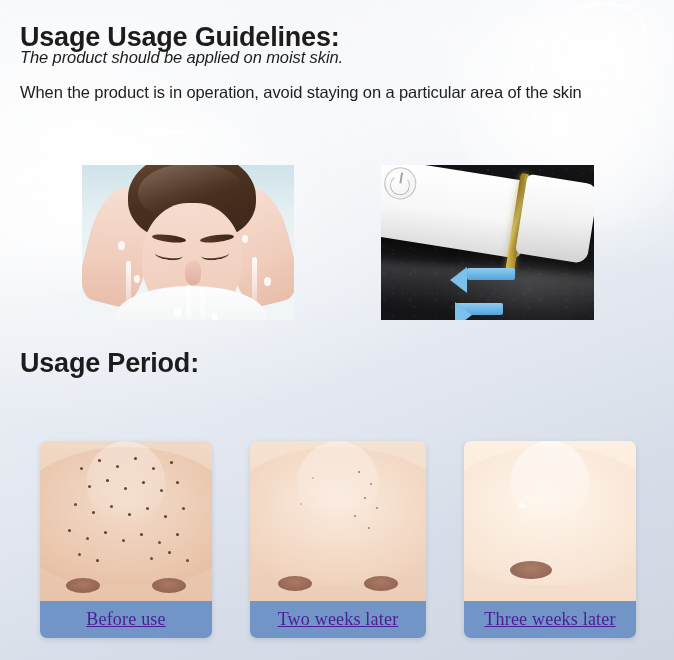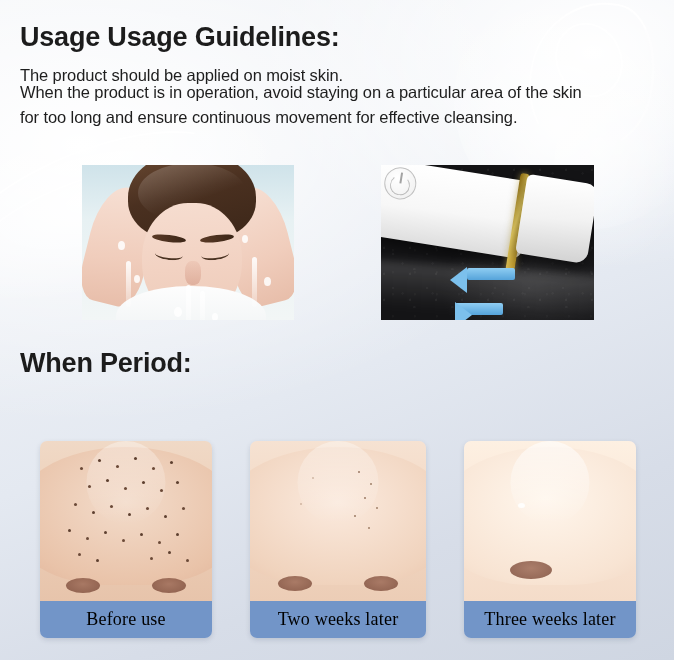--- a/index.html
+++ b/index.html
@@ -113,22 +113,22 @@
   .arrow .tipL,.arrow .tipR{position:absolute;width:0;height:0;border-top:13px solid transparent;
      border-bottom:13px solid transparent;}
   .arrow .tipL{border-right:17px solid #7cc0ec;left:-17px;top:-7px;}
   .arrow .tipR{border-left:17px solid #7cc0ec;right:-17px;top:-7px;}
 
   
   .card{position:absolute;border-radius:7px;overflow:hidden;
         box-shadow:0 2px 5px rgba(80,95,120,.20);}
   .card .img{position:absolute;left:0;right:0;top:0;overflow:hidden;}
   .cap{position:absolute;left:0;right:0;bottom:0;height:37px;
-       background:#7295c8;color:#000000;display:flex;align-items:center;justify-content:center;
-       font-family:"Liberation Serif","DejaVu Serif",serif;font-size:18px;letter-spacing:.2px;}
+       background:#7295c8;color:#4c1d95;display:flex;align-items:center;justify-content:center;
+       font-family:"Liberation Serif","DejaVu Serif",serif;font-size:18px;letter-spacing:.2px;text-decoration:underline;}
   
   .skin{position:absolute;inset:0;}
   .nose-shape{position:absolute;left:50%;transform:translateX(-50%);
       width:132%;height:86%;top:4%;border-radius:50% 50% 42% 42%;}
   .nostril{position:absolute;width:34px;height:15px;border-radius:50%;
       background:radial-gradient(ellipse at 50% 40%,#9d6b57,#7b4b3a);opacity:.85;}
   .bridge{position:absolute;left:50%;transform:translateX(-50%);width:46%;height:52%;top:0;
       border-radius:50%;background:linear-gradient(180deg,rgba(255,255,255,.35),rgba(255,255,255,0));}
   .pores{position:absolute;inset:0;}
   .pore{position:absolute;border-radius:50%;}
@@ -140,23 +140,22 @@
 
   <div class="swirl sw1"></div>
   <div class="swirl sw2"></div>
   <div class="swirl sw3"></div>
   <div class="swirl sw4"></div>
   <div class="swirl sw5"></div>
   <div class="swirl sw6"></div>
   <div class="swirl sw7"></div>
 
   <div class="h1" style="left:20px;top:22px;">Usage Usage Guidelines:</div>
-  <div class="body-line" style="left:20px;top:66px;">The product should be applied on moist skin.</div>
+  <div class="body-line" style="left:20px;top:48px;font-style:italic;">The product should be applied on moist skin.</div>
   <div class="body-line" style="left:20px;top:83px;text-align:right;">When the product is in operation, avoid staying on a particular area of the skin</div>
-  <div class="body-line" style="left:20px;top:108px;">for too long and ensure continuous movement for effective cleansing.</div>
 
   <div class="photo p1" style="left:82px;top:165px;width:212px;height:155px;">
     <div class="hand l"></div>
     <div class="hand r"></div>
     <div class="hair"></div>
     <div class="face"></div>
     <div class="brow l"></div>
     <div class="brow r"></div>
     <div class="eye l"></div>
     <div class="eye r"></div>
@@ -187,21 +186,21 @@
     <div class="arrow" style="left:86px;top:109px;">
       <div class="shaft" style="left:0;top:-6px;width:48px;"></div>
       <div class="tipL"></div>
     </div>
     <div class="arrow" style="left:74px;top:144px;">
       <div class="shaft" style="left:0;top:-6px;width:48px;"></div>
       <div class="tipR"></div>
     </div>
   </div>
 
-  <div class="h1" style="left:20px;top:348px;">When Period:</div>
+  <div class="h1" style="left:20px;top:348px;">Usage Period:</div>
 
   <div class="card" style="left:40px;top:441px;width:172px;height:197px;">
     <div class="img" style="bottom:37px;background:linear-gradient(180deg,#f0d9c6 0%,#edcfb8 45%,#e7c4ab 100%);">
       <div class="skin">
         <div class="nose-shape" style="background:radial-gradient(ellipse at 50% 40%,#f3dccb,#e9c3a9 70%,#dfb298 100%);"></div>
         <div class="bridge"></div>
         <div class="nostril" style="left:26px;bottom:8px;"></div>
         <div class="nostril" style="right:26px;bottom:8px;"></div>
         <div class="pores">
           <div class="pore" style="left:40px;top:26px;width:3px;height:3px;background:#6b4a38;"></div>

